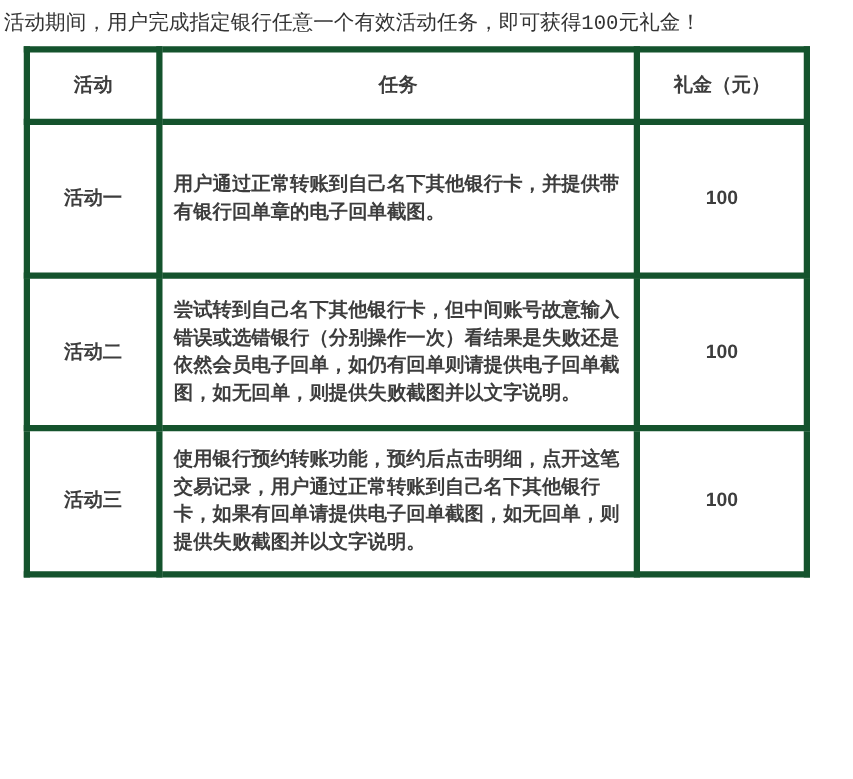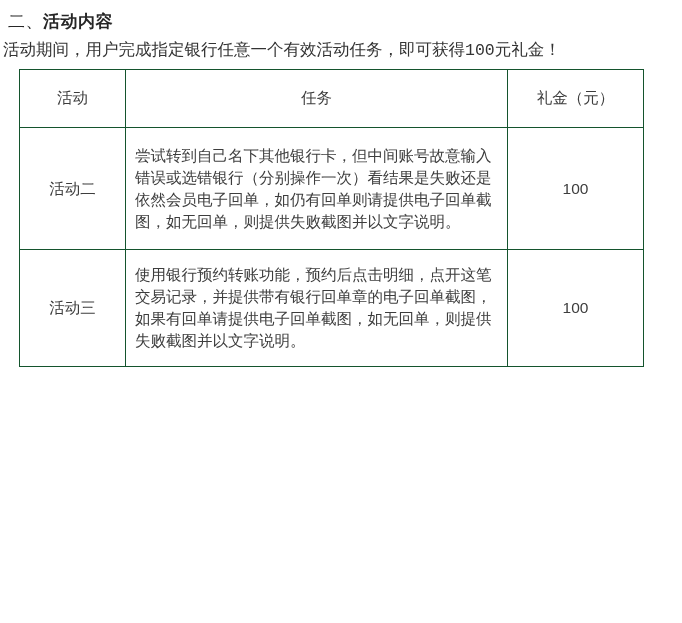--- a/index.html
+++ b/index.html
@@ -38,22 +38,22 @@
     font-family: Liberation Mono, monospace;
   }
   table.activity-table {
     border-collapse: collapse;
     table-layout: fixed;
     margin: 8px 0 0 19px;
     width: 624px;
   }
   .activity-table th,
   .activity-table td {
-    border: 1px solid #14532d;
-    font-weight: 400;
+    border: 5px solid #14532d;
+    font-weight: 700;
     vertical-align: middle;
     box-sizing: border-box;
   }
   .activity-table th {
     font-size: 15.5px;
     text-align: center;
     color: #3d3d3d;
   }
   .activity-table td {
     font-size: 15.5px;
@@ -74,44 +74,48 @@
   }
   td.c-reward {
     text-align: center;
   }
 </style>
 </head>
 <body>
 
 <div class="page">
 
-  <h2 class="title"><span class="title-prefix">二、</span><span class="title-main">活动内容</span></h2>
 
   <p class="intro">活动期间，用户完成指定银行任意一个有效活动任务，即可获得100元礼金！</p>
 
   <table class="activity-table">
     <colgroup>
       <col style="width:106px">
       <col style="width:382px">
       <col style="width:136px">
     </colgroup>
     <thead>
       <tr class="header-row">
         <th>活动</th>
         <th>任务</th>
         <th>礼金（元）</th>
       </tr>
     </thead>
     <tbody>
+      <tr class="r1">
+        <td class="c-act">活动一</td>
+        <td class="c-task">用户通过正常转账到自己名下其他银行卡，并提供带有银行回单章的电子回单截图。</td>
+        <td class="c-reward">100</td>
+      </tr>
       <tr class="r2">
         <td class="c-act">活动二</td>
         <td class="c-task">尝试转到自己名下其他银行卡，但中间账号故意输入错误或选错银行（分别操作一次）看结果是失败还是依然会员电子回单，如仍有回单则请提供电子回单截图，如无回单，则提供失败截图并以文字说明。</td>
         <td class="c-reward">100</td>
       </tr>
       <tr class="r3">
         <td class="c-act">活动三</td>
-        <td class="c-task">使用银行预约转账功能，预约后点击明细，点开这笔交易记录，并提供带有银行回单章的电子回单截图，如果有回单请提供电子回单截图，如无回单，则提供失败截图并以文字说明。</td>
+        <td class="c-task">使用银行预约转账功能，预约后点击明细，点开这笔交易记录，用户通过正常转账到自己名下其他银行卡，如果有回单请提供电子回单截图，如无回单，则提供失败截图并以文字说明。</td>
         <td class="c-reward">100</td>
       </tr>
     </tbody>
   </table>
 
 </div>
 
 </body></html>

